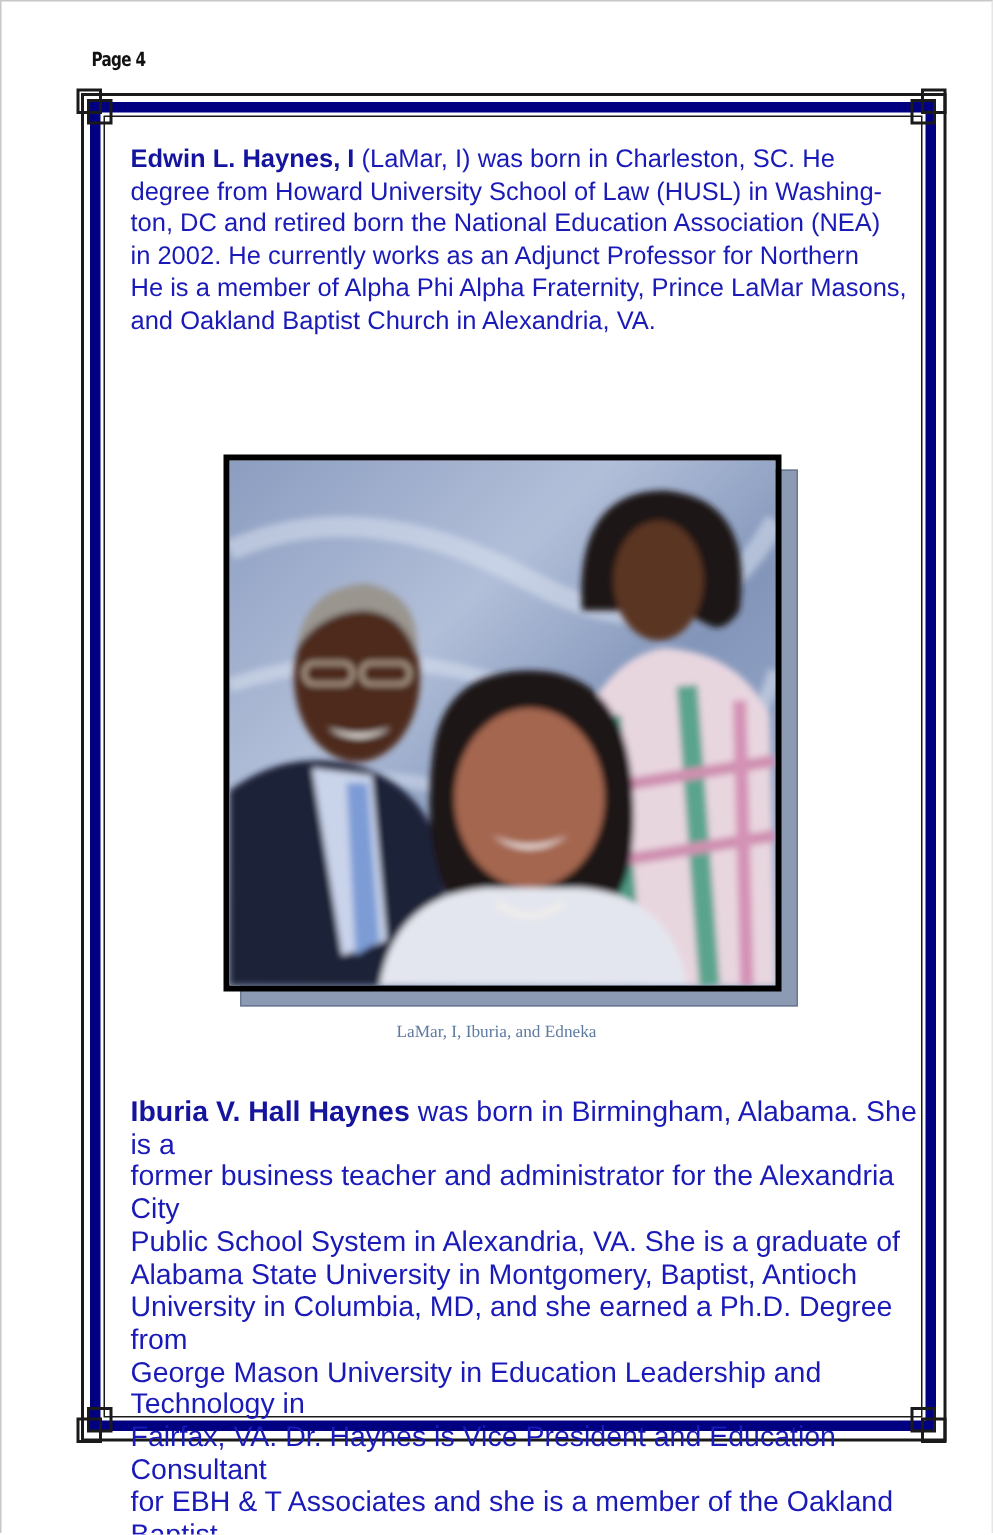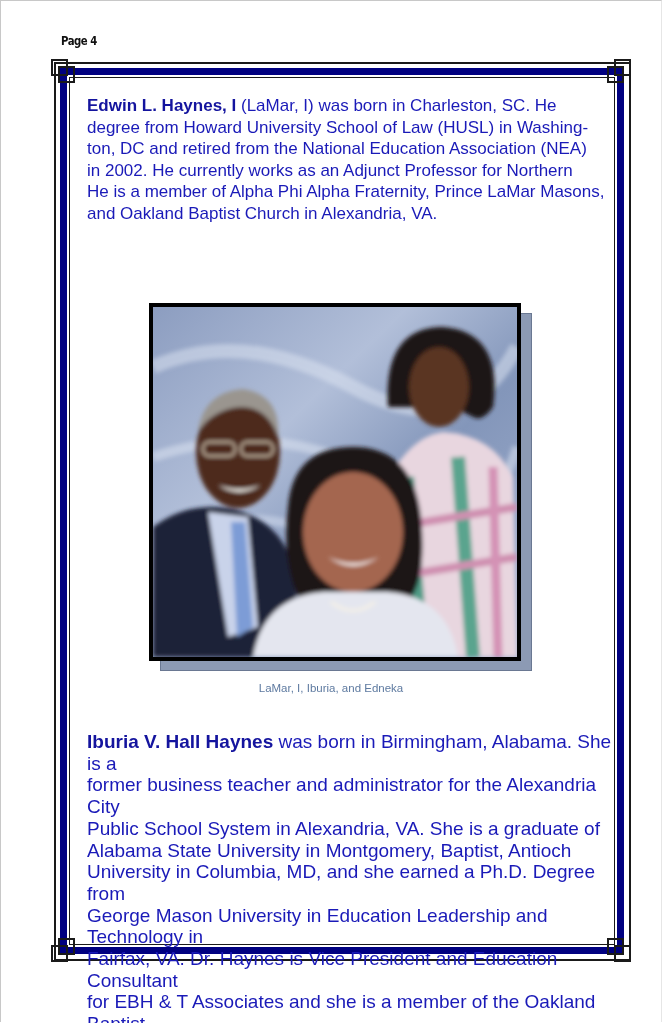--- a/index.html
+++ b/index.html
@@ -52,21 +52,21 @@
       position:absolute; left:149px; top:303px; width:364px; height:350px; border:4px solid #000;
       overflow:hidden;
       background:
         radial-gradient(ellipse 60% 30% at 30% 20%, rgba(255,255,255,0.35), transparent 70%),
         linear-gradient(120deg, #7f91b4 0%, #a9b7d3 25%, #8194b8 45%, #aebcd8 65%, #8a9cbf 100%);
     }
     .photo svg { position:absolute; left:0; top:0; }
 
     .caption {
       position:absolute; left:0; width:662px; top:682px; text-align:center;
-      font-size:11.5px; color:#5e7aa0; font-family:Liberation Sans, sans-serif;
+      font-size:11.5px; color:#5e7aa0; font-family:Liberation Serif, serif;
     }
     .content2 {
       position:absolute; left:87px; top:731px; width:525px;
       color:#1a1ab8; font-size:19px; line-height:21.7px;
       font-family:"Liberation Sans", sans-serif;
     }
   </style>
 </head>
 <body>
 
@@ -92,21 +92,21 @@
   </div>
   <div class="corner" style="left:607px;top:938px;">
     <div class="sq a" style="left:7px;top:7px;"></div>
       <div class="sq b" style="left:0;top:0;"></div>
   </div>
 </div>
 
 <div class="content">
   <div class="bio"><span class="bio-name">Edwin L. Haynes, I</span><span> (LaMar, I) was born in Charleston, SC.  He</span></div>
   <div class="bio">degree from Howard University School of Law (HUSL) in Washing-</div>
-  <div class="bio">ton, DC and retired from the National Education Association (NEA)</div>
+  <div class="bio">ton, DC and retired born the National Education Association (NEA)</div>
   <div class="bio">in 2002.  He currently works as an Adjunct Professor for Northern</div>
   <div class="bio">He is a member of Alpha Phi Alpha Fraternity, Prince LaMar Masons,</div>
   <div class="bio">and Oakland Baptist Church in Alexandria, VA.</div>
 </div>
 
 <div class="photo-shadow"></div>
 <div class="photo" title="Family portrait of LaMar, Iburia, and Edneka">
   <svg width="364" height="350" viewBox="0 0 364 350">
     <defs>
       <linearGradient id="bg" x1="0" y1="0" x2="1" y2="1">

